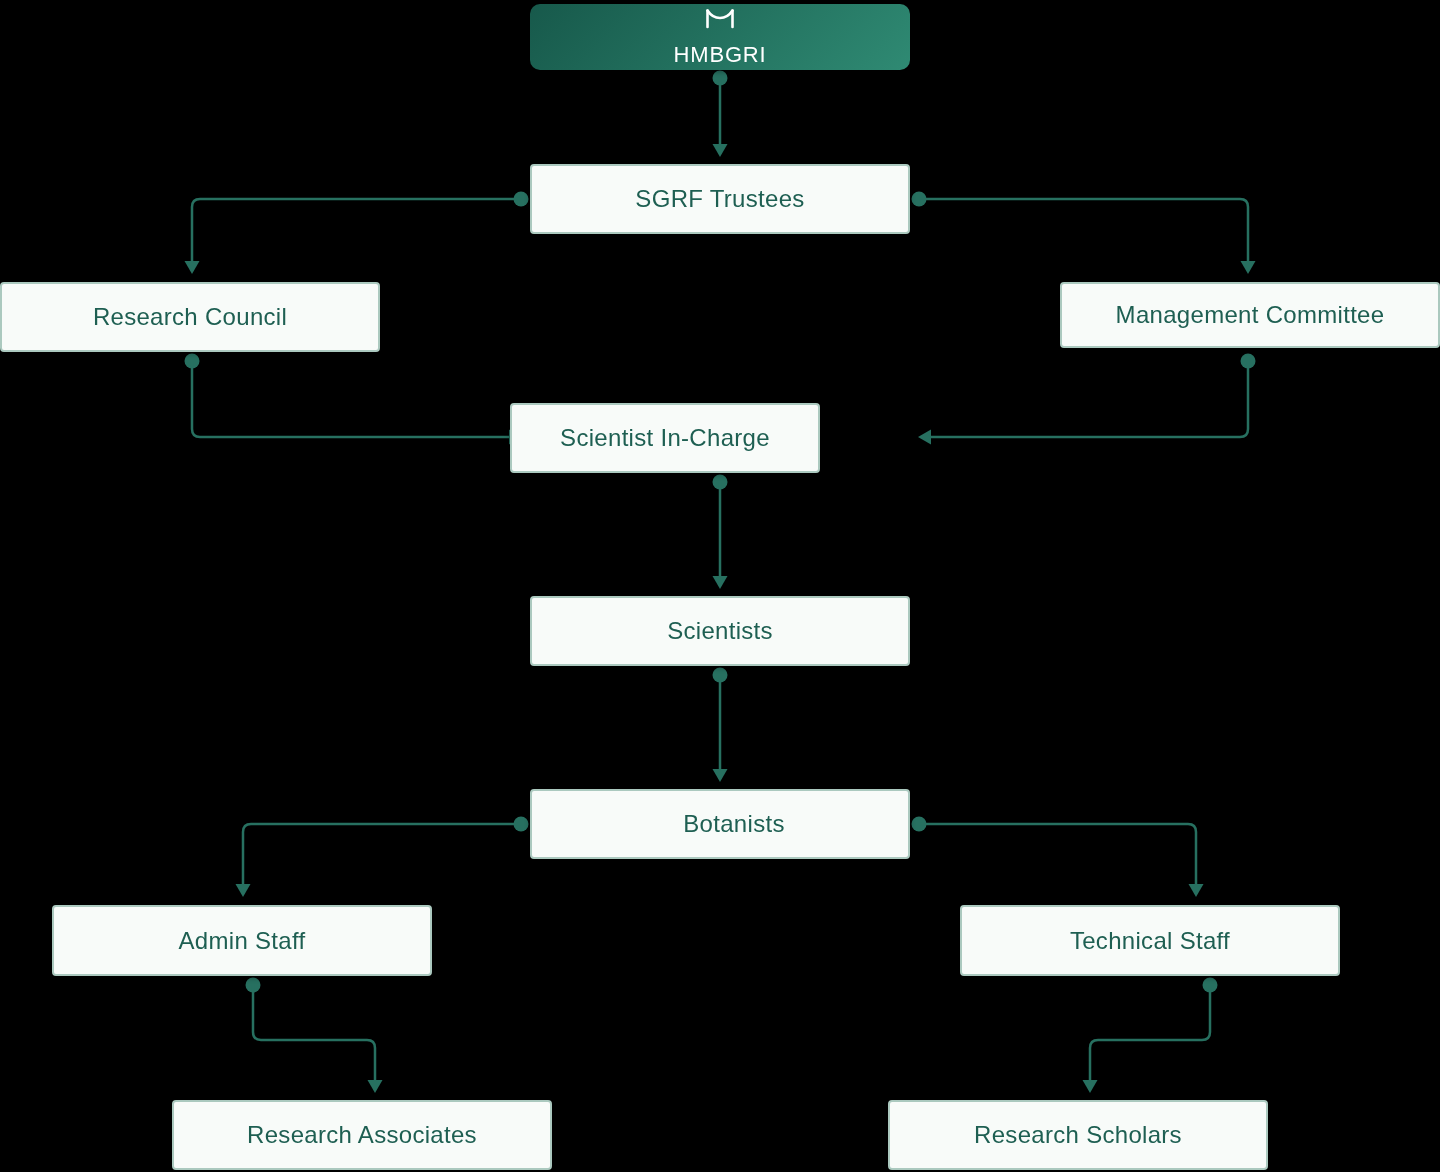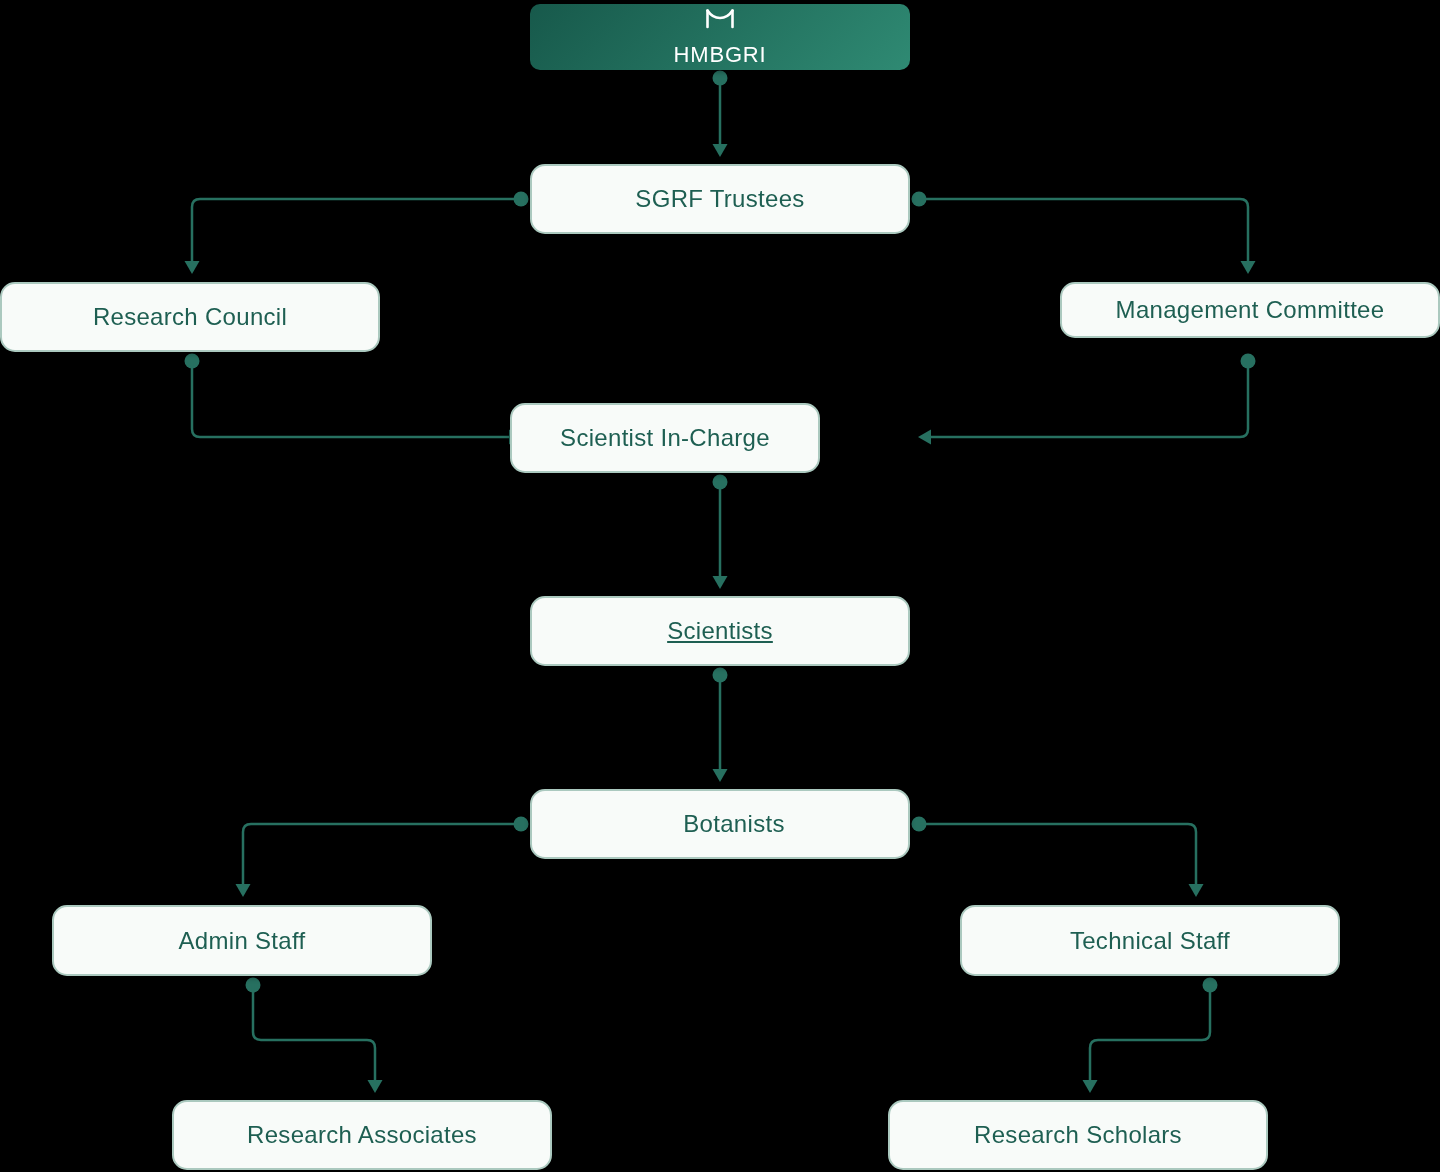--- a/index.html
+++ b/index.html
@@ -35,21 +35,21 @@
     stroke: none;
   }
   .node {
     position: absolute;
     box-sizing: border-box;
     display: flex;
     align-items: center;
     justify-content: center;
     background: #f8fbf9;
     border: 2px solid #abc9bf;
-    border-radius: 15px;
+    border-radius: 4px;
     color: #1e5f52;
     font-size: 24px;
     font-weight: 500;
     letter-spacing: 0.3px;
     box-shadow: 0 2px 5px rgba(0,0,0,0.35);
   }
   .node-header {
     background: linear-gradient(135deg, #17594b 0%, #2f8a73 100%);
     border: none;
     border-radius: 10px;
@@ -150,29 +150,29 @@
   </div>
 
   <div class="node" style="left:530px; top:164px; width:380px; height:70px;">
     <span class="label">SGRF Trustees</span>
   </div>
 
   <div class="node" style="left:0px; top:282px; width:380px; height:70px;">
     <span class="label">Research Council</span>
   </div>
 
-  <div class="node" style="left:1060px; top:282px; width:380px; height:56px;text-align:center;">
+  <div class="node" style="left:1060px; top:282px; width:380px; height:66px;text-align:center;">
     <span class="label">Management Committee</span>
   </div>
 
   <div class="node" style="left:510px; top:403px; width:310px; height:70px;">
     <span class="label">Scientist In-Charge</span>
   </div>
 
-  <div class="node" style="left:530px; top:596px; width:380px; height:70px;text-decoration:underline;">
+  <div class="node" style="left:530px; top:596px; width:380px; height:70px;">
     <span class="label">Scientists</span>
   </div>
 
   <div class="node" style="left:530px; top:789px; width:380px; height:70px;padding-left:28px;">
     <span class="label">Botanists</span>
   </div>
 
   <div class="node" style="left:52px; top:905px; width:380px; height:71px;">
     <span class="label">Admin Staff</span>
   </div>

